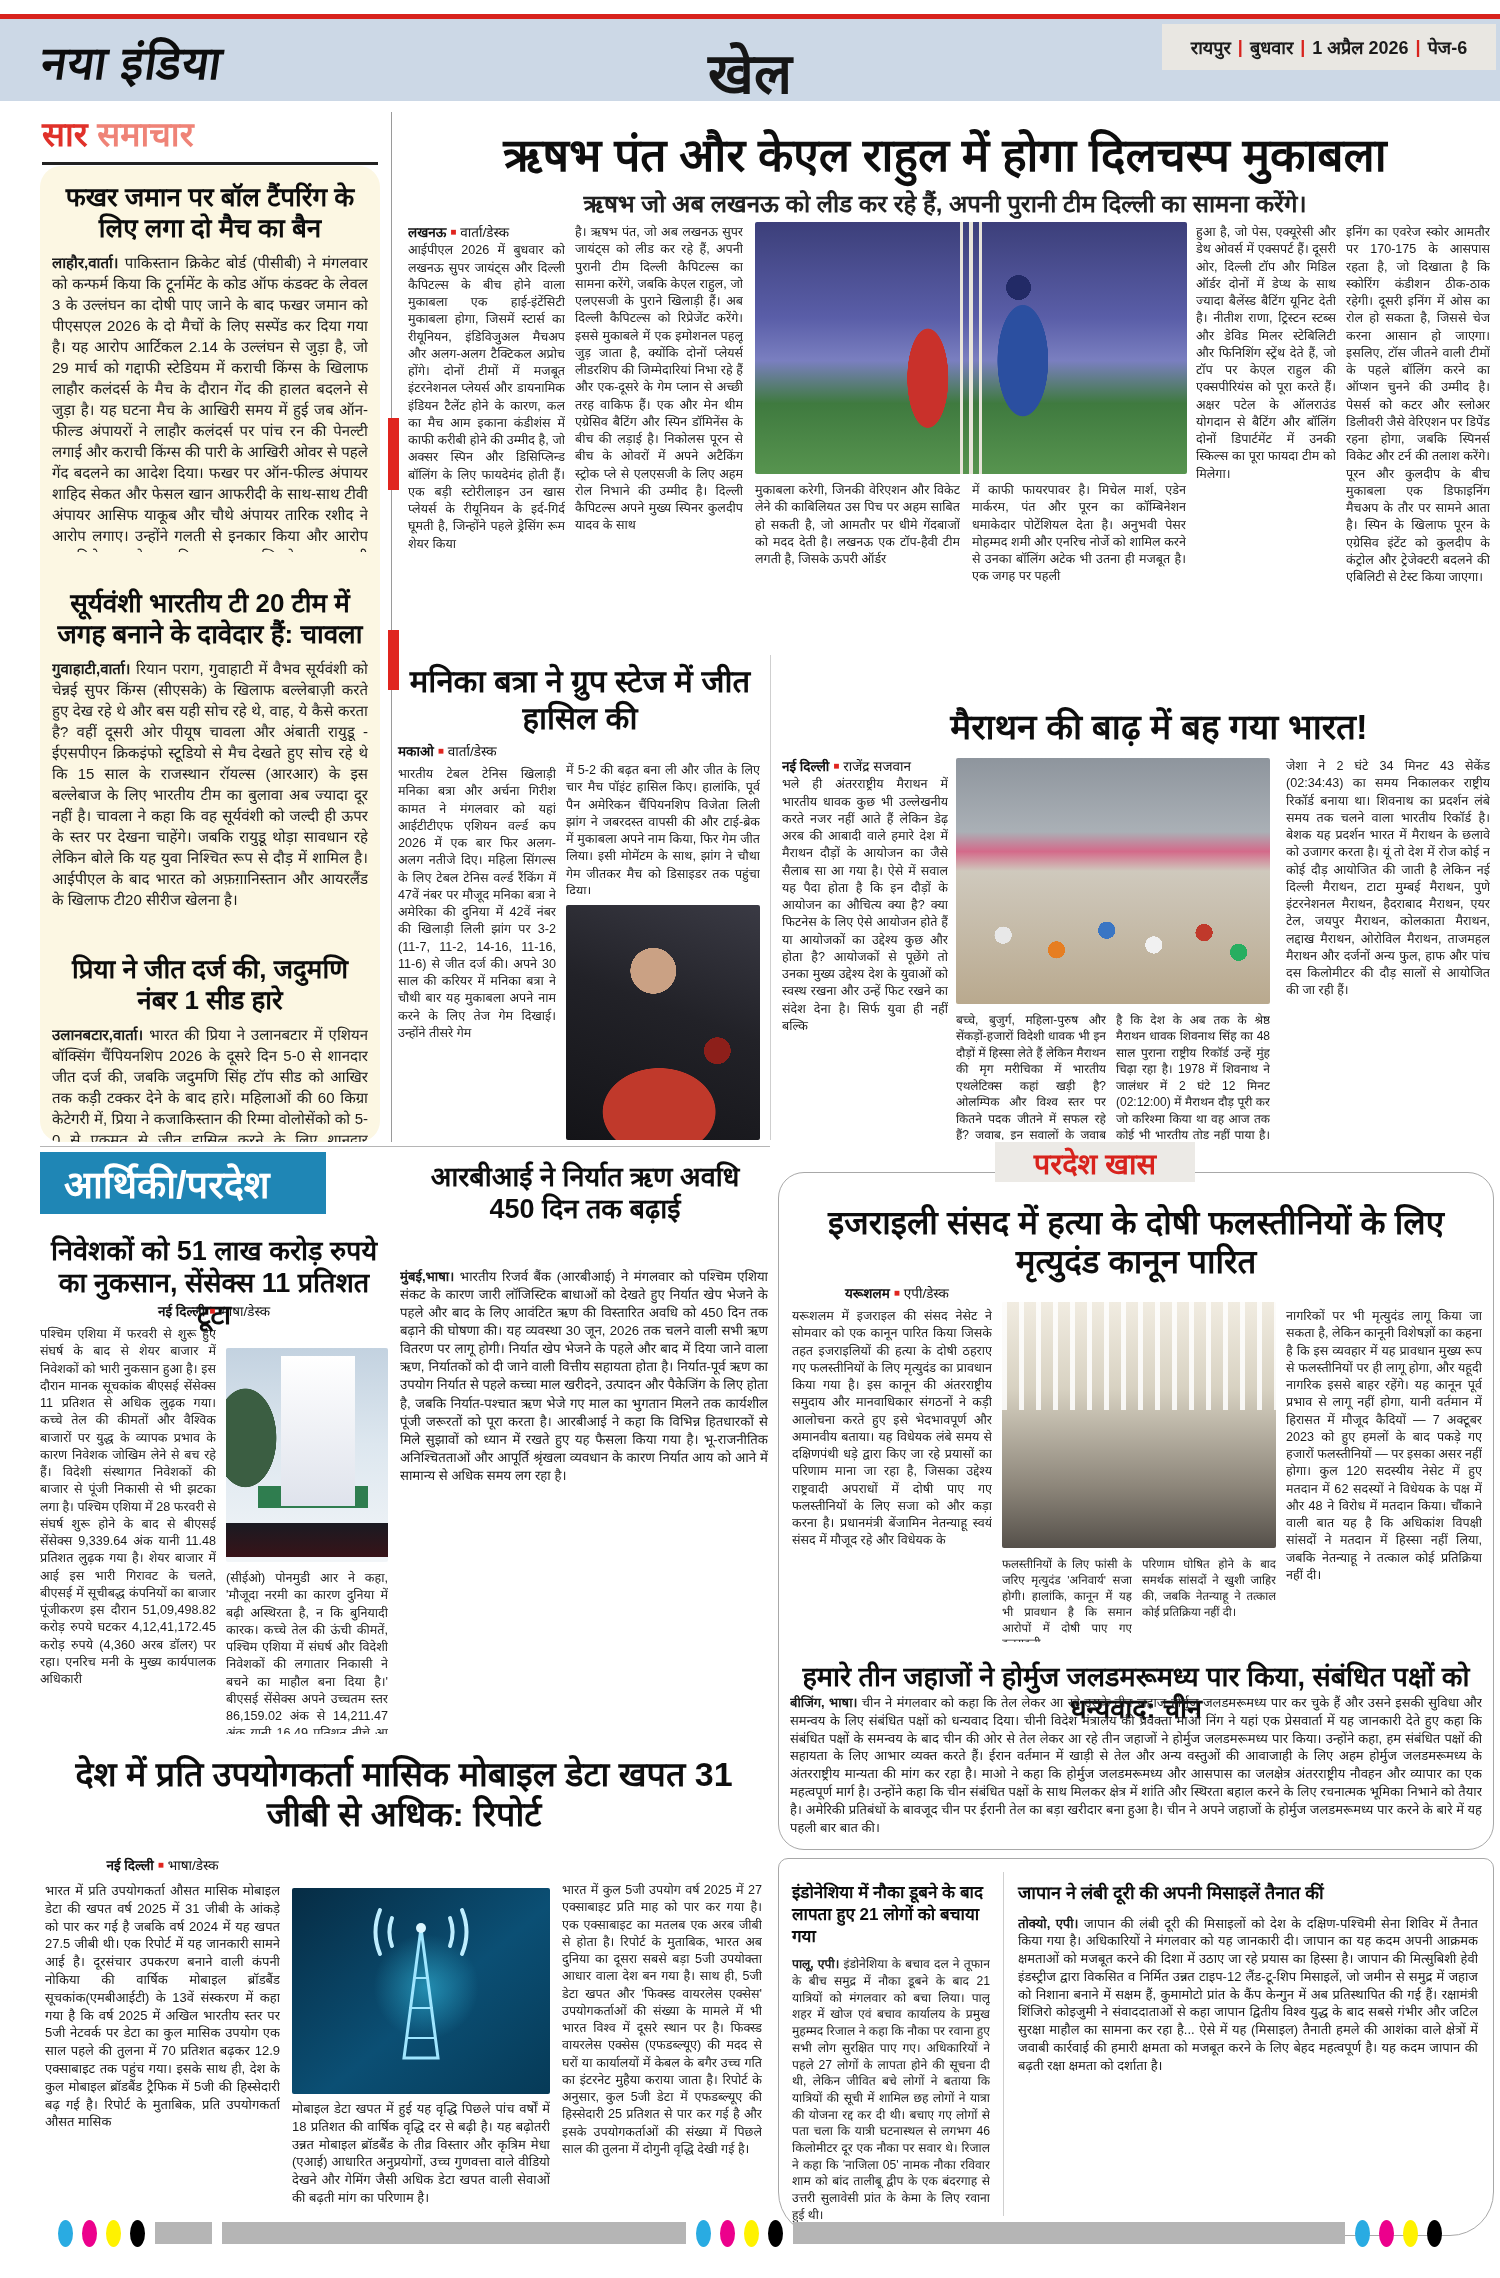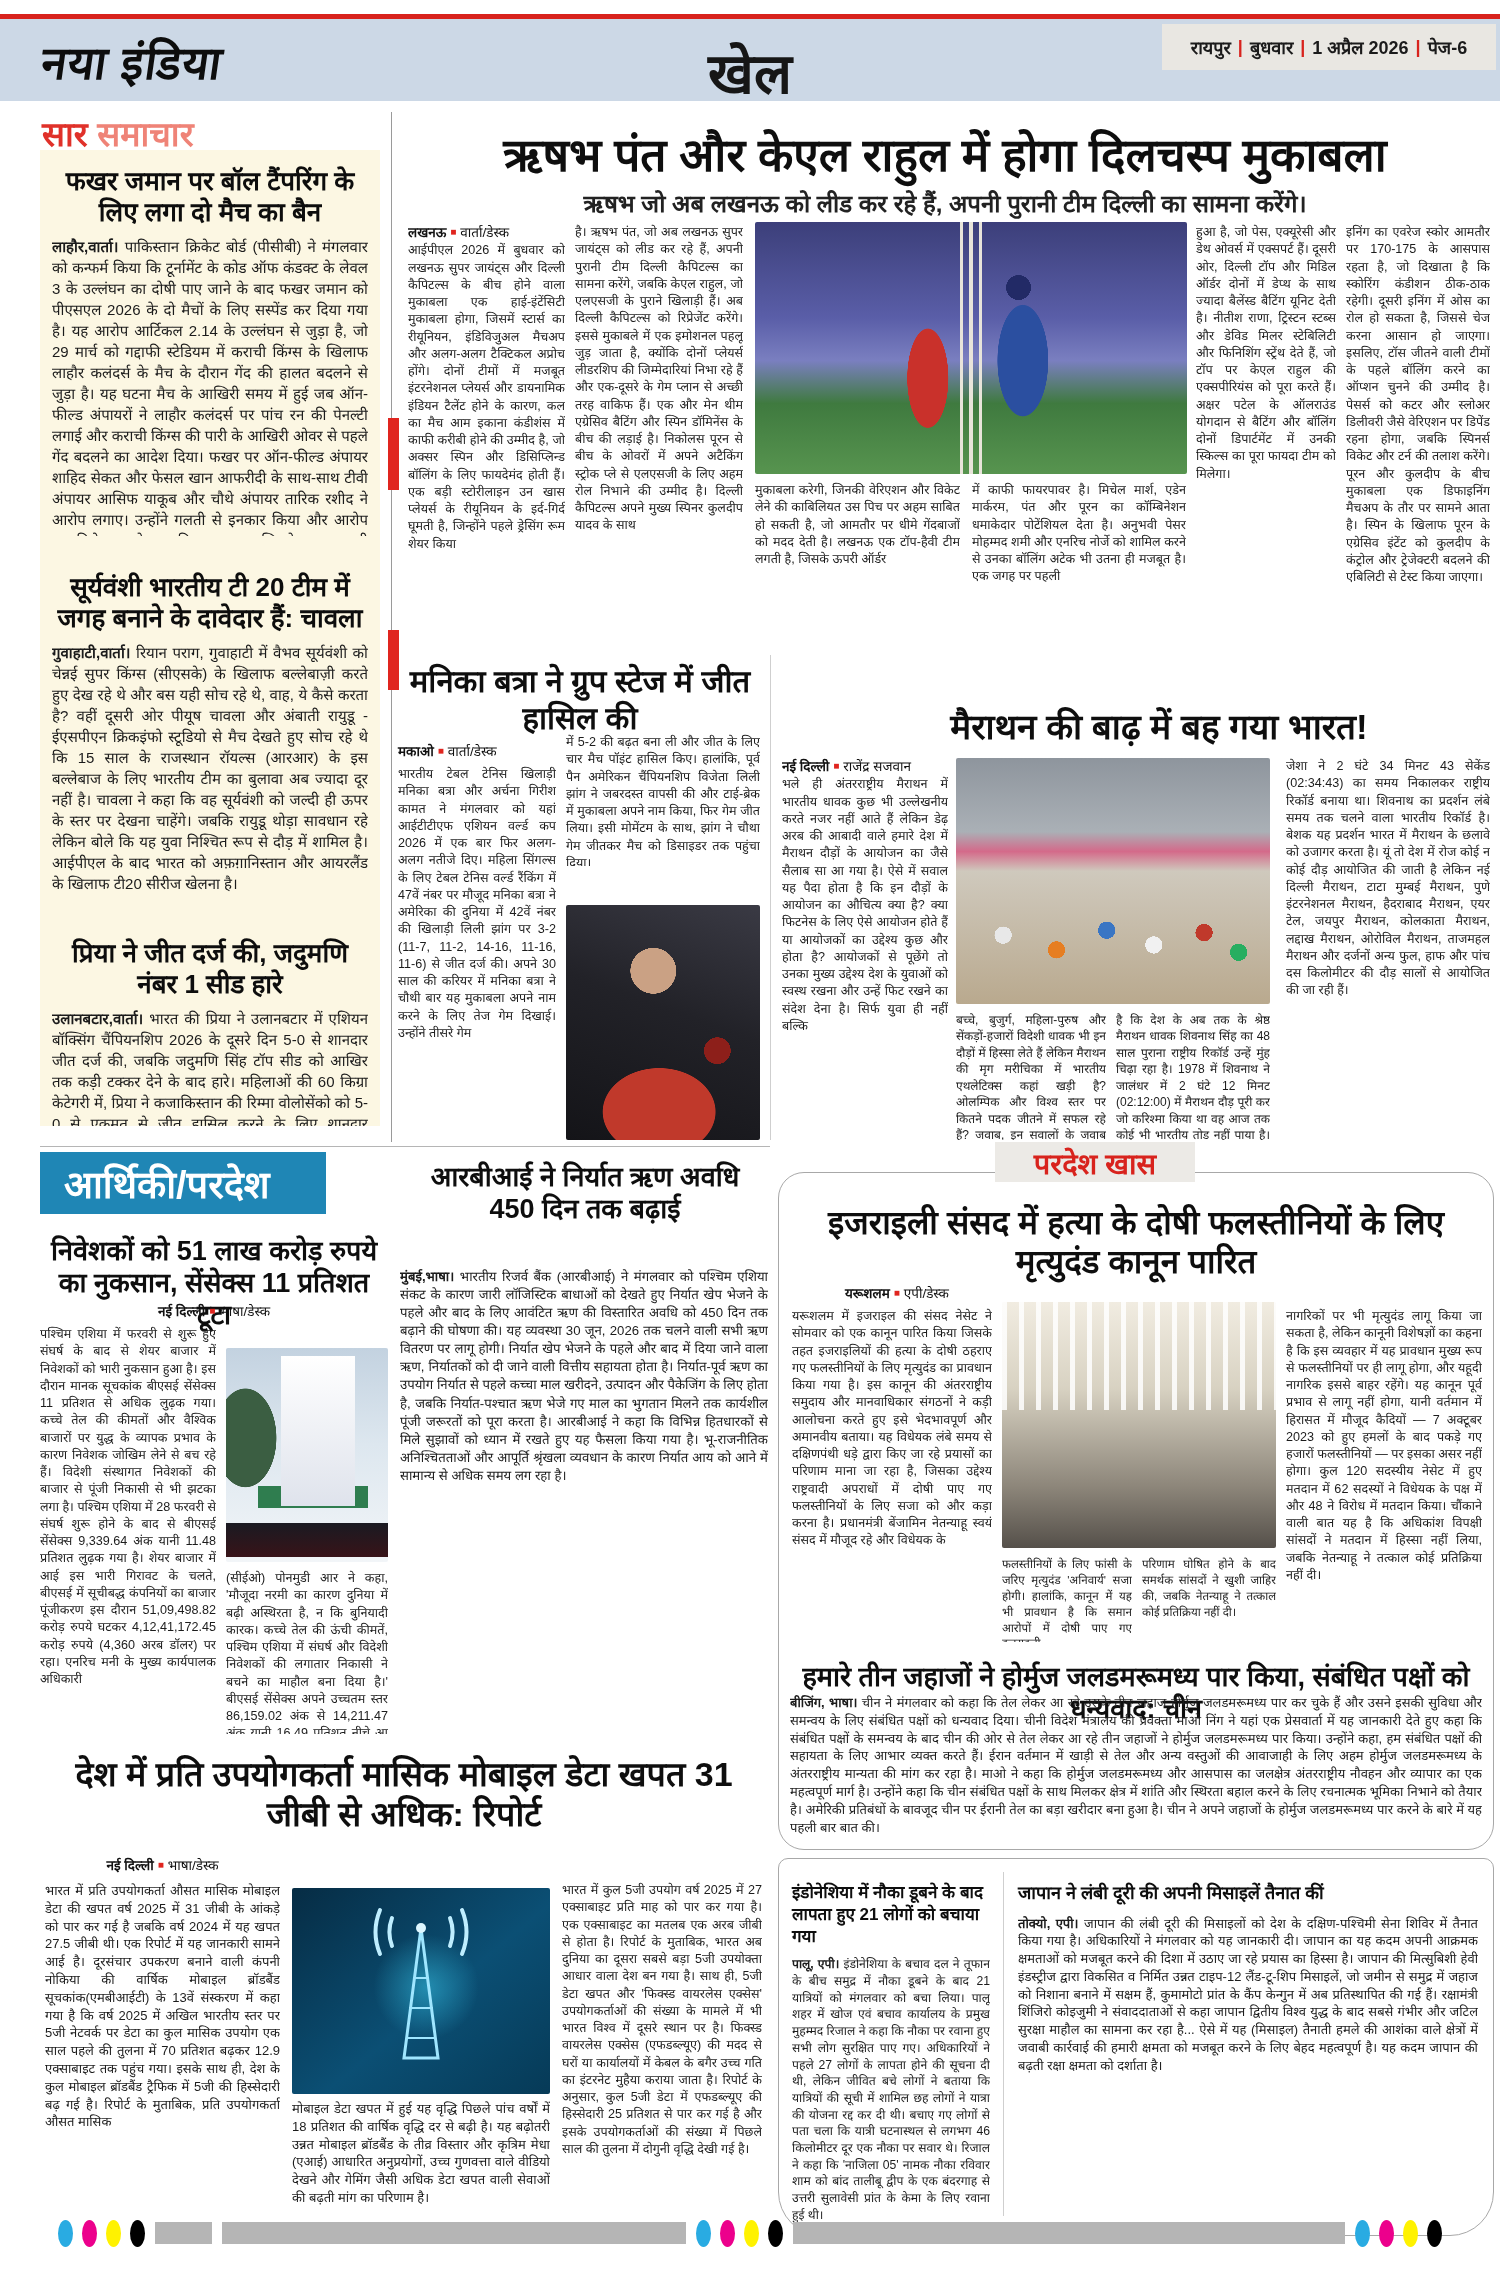--- a/index.html
+++ b/index.html
@@ -19,21 +19,21 @@
   
   #topline{left:0;top:14px;width:1500px;height:5px;background:#d8231d;}
   #band{left:0;top:19px;width:1500px;height:82px;background:#ccd8e6;}
   #logo{left:42px;top:30px;font-size:46px;font-weight:900;color:#0d0d0d;transform:skewX(-8deg);letter-spacing:1px;}
   #datebox{left:1162px;top:24px;width:334px;height:46px;background:#e9e7e2;display:flex;align-items:center;justify-content:center;font-size:18px;font-weight:800;gap:7px;}
   #datebox .pipe{color:#d8231d;font-weight:800;}
   #section-title{left:0;top:33px;width:1500px;text-align:center;font-size:56px;font-weight:800;color:#161616;}
   
   #saar-title{left:42px;top:110px;width:336px;font-size:34px;font-weight:800;border-bottom:3px solid #222;padding-bottom:6px;}
   #saar-title .w1{color:#e0312a;} #saar-title .w2{color:#ef8377;}
-  #saar-box{left:40px;top:150px;width:340px;height:976px;background:#fcf7e3;padding:10px 12px;box-sizing:border-box;overflow:hidden;}
+  #saar-box{left:40px;top:166px;width:340px;height:976px;background:#fcf7e3;padding:10px 12px;box-sizing:border-box;overflow:hidden;border-radius:21px;}
   .saar-art{margin-bottom:14px;}
   .saar-hl{font-size:26px;font-weight:800;text-align:center;line-height:1.2;color:#0d0d0d;margin:6px 0 8px;}
   .saar-body{font-size:15px;line-height:1.4;text-align:justify;overflow:hidden;}
   .red-bar{background:#e0251f;width:11px;}
   
   #eco-banner{left:40px;top:1152px;width:286px;height:62px;background:#1f86b5;color:#fff;font-size:38px;font-weight:800;display:flex;align-items:center;padding-left:24px;box-sizing:border-box;}
   #pardesh-label{left:995px;top:1142px;width:200px;height:40px;background:#eceae6;color:#d8231d;font-size:29px;font-weight:800;display:flex;align-items:center;justify-content:center;z-index:3;}
   
   #regstrip{left:0;top:2216px;width:1500px;height:34px;display:flex;align-items:center;gap:10px;padding:0 58px;box-sizing:border-box;}
   .dotgrp{display:flex;gap:9px;align-items:center;}
@@ -111,21 +111,21 @@
     </div>
   <div class="abs" style="left:1346px;top:224px;width:144px;height:421px;">
       <div class="body-txt">इनिंग का एवरेज स्कोर आमतौर पर 170-175 के आसपास रहता है, जो दिखाता है कि स्कोरिंग कंडीशन ठीक-ठाक रहेगी। दूसरी इनिंग में ओस का रोल हो सकता है, जिससे चेज करना आसान हो जाएगा। इसलिए, टॉस जीतने वाली टीमों के पहले बॉलिंग करने का ऑप्शन चुनने की उम्मीद है। पेसर्स को कटर और स्लोअर डिलीवरी जैसे वेरिएशन पर डिपेंड रहना होगा, जबकि स्पिनर्स विकेट और टर्न की तलाश करेंगे। पूरन और कुलदीप के बीच मुकाबला एक डिफाइनिंग मैचअप के तौर पर सामने आता है। स्पिन के खिलाफ पूरन के एग्रेसिव इंटेंट को कुलदीप के कंट्रोल और ट्रेजेक्टरी बदलने की एबिलिटी से टेस्ट किया जाएगा।</div>
     </div>
 
   <div class="abs hl" style="left:398px;top:652px;width:364px;font-size:31px;">मनिका बत्रा ने ग्रुप स्टेज में जीत हासिल की</div>
   <div class="abs byline" style="left:398px;top:742px;width:200px;"><b>मकाओ</b><span class="sq">■</span><span>वार्ता/डेस्क</span></div>
   <div class="abs" style="left:398px;top:766px;width:158px;height:374px;">
       <div class="body-txt">भारतीय टेबल टेनिस खिलाड़ी मनिका बत्रा और अर्चना गिरीश कामत ने मंगलवार को यहां आईटीटीएफ एशियन वर्ल्ड कप 2026 में एक बार फिर अलग-अलग नतीजे दिए। महिला सिंगल्स के लिए टेबल टेनिस वर्ल्ड रैंकिंग में 47वें नंबर पर मौजूद मनिका बत्रा ने अमेरिका की दुनिया में 42वें नंबर की खिलाड़ी लिली झांग पर 3-2 (11-7, 11-2, 14-16, 11-16, 11-6) से जीत दर्ज की। अपने 30 साल की करियर में मनिका बत्रा ने चौथी बार यह मुकाबला अपने नाम करने के लिए तेज गेम दिखाई। उन्होंने तीसरे गेम</div>
     </div>
-  <div class="abs" style="left:566px;top:734px;width:194px;height:132px;">
+  <div class="abs" style="left:566px;top:762px;width:194px;height:132px;">
       <div class="body-txt">में 5-2 की बढ़त बना ली और जीत के लिए चार मैच पॉइंट हासिल किए। हालांकि, पूर्व पैन अमेरिकन चैंपियनशिप विजेता लिली झांग ने जबरदस्त वापसी की और टाई-ब्रेक में मुकाबला अपने नाम किया, फिर गेम जीत लिया। इसी मोमेंटम के साथ, झांग ने चौथा गेम जीतकर मैच को डिसाइडर तक पहुंचा दिया।</div>
     </div>
   <div class="photo" style="left:566px;top:905px;width:194px;height:235px;background:
       radial-gradient(circle 24px at 45% 28%, #caa184 0 95%, transparent 96%),
       radial-gradient(ellipse 80px 62px at 48% 88%, #c0392b 0 70%, transparent 71%),
       radial-gradient(circle 14px at 78% 62%, #8d1f1a 0 95%, transparent 96%),
       linear-gradient(200deg,#3a3a44 0%,#222228 45%,#141418 100%);"></div>
 
   <div class="abs rule-v-light" style="left:770px;top:655px;height:485px;"></div>
 

